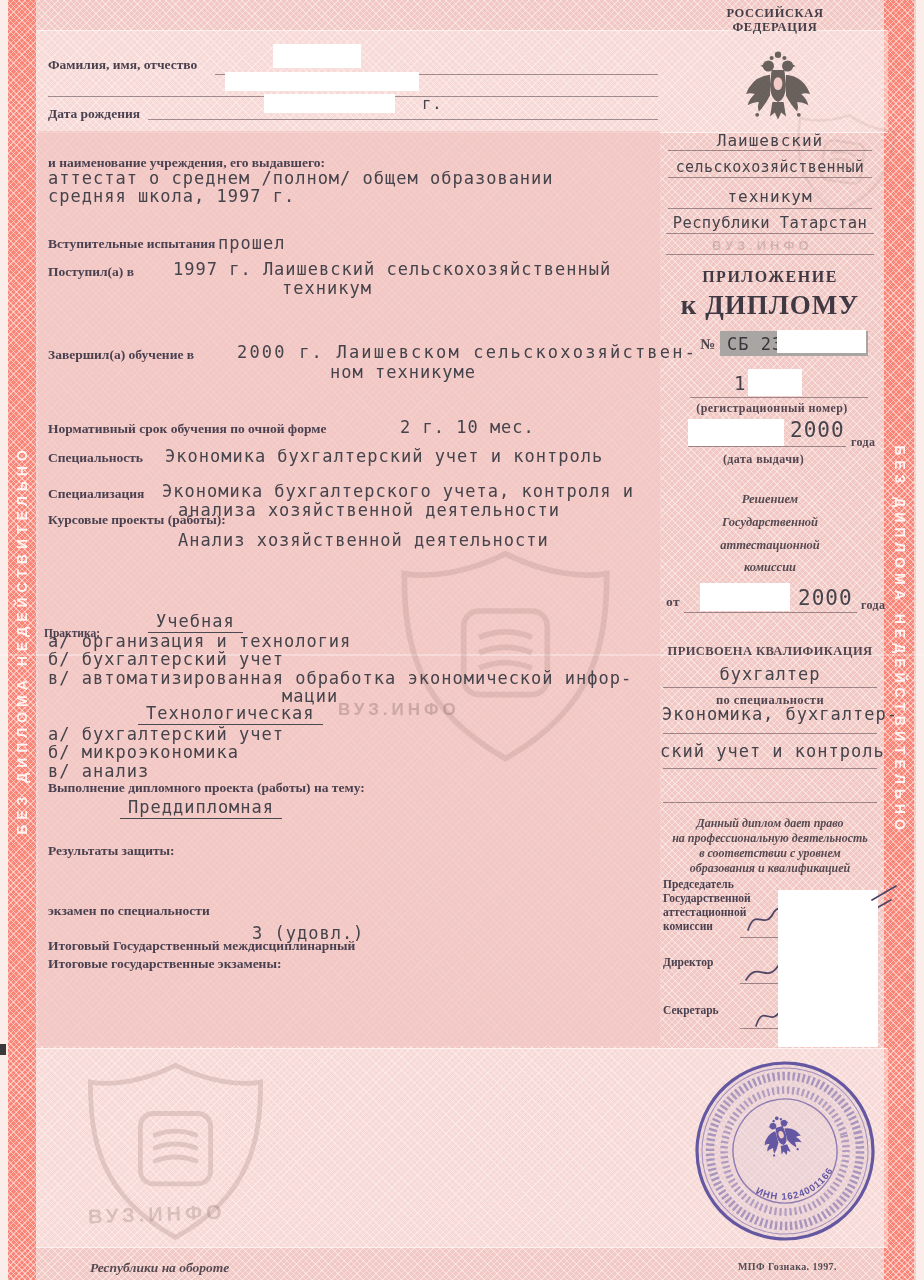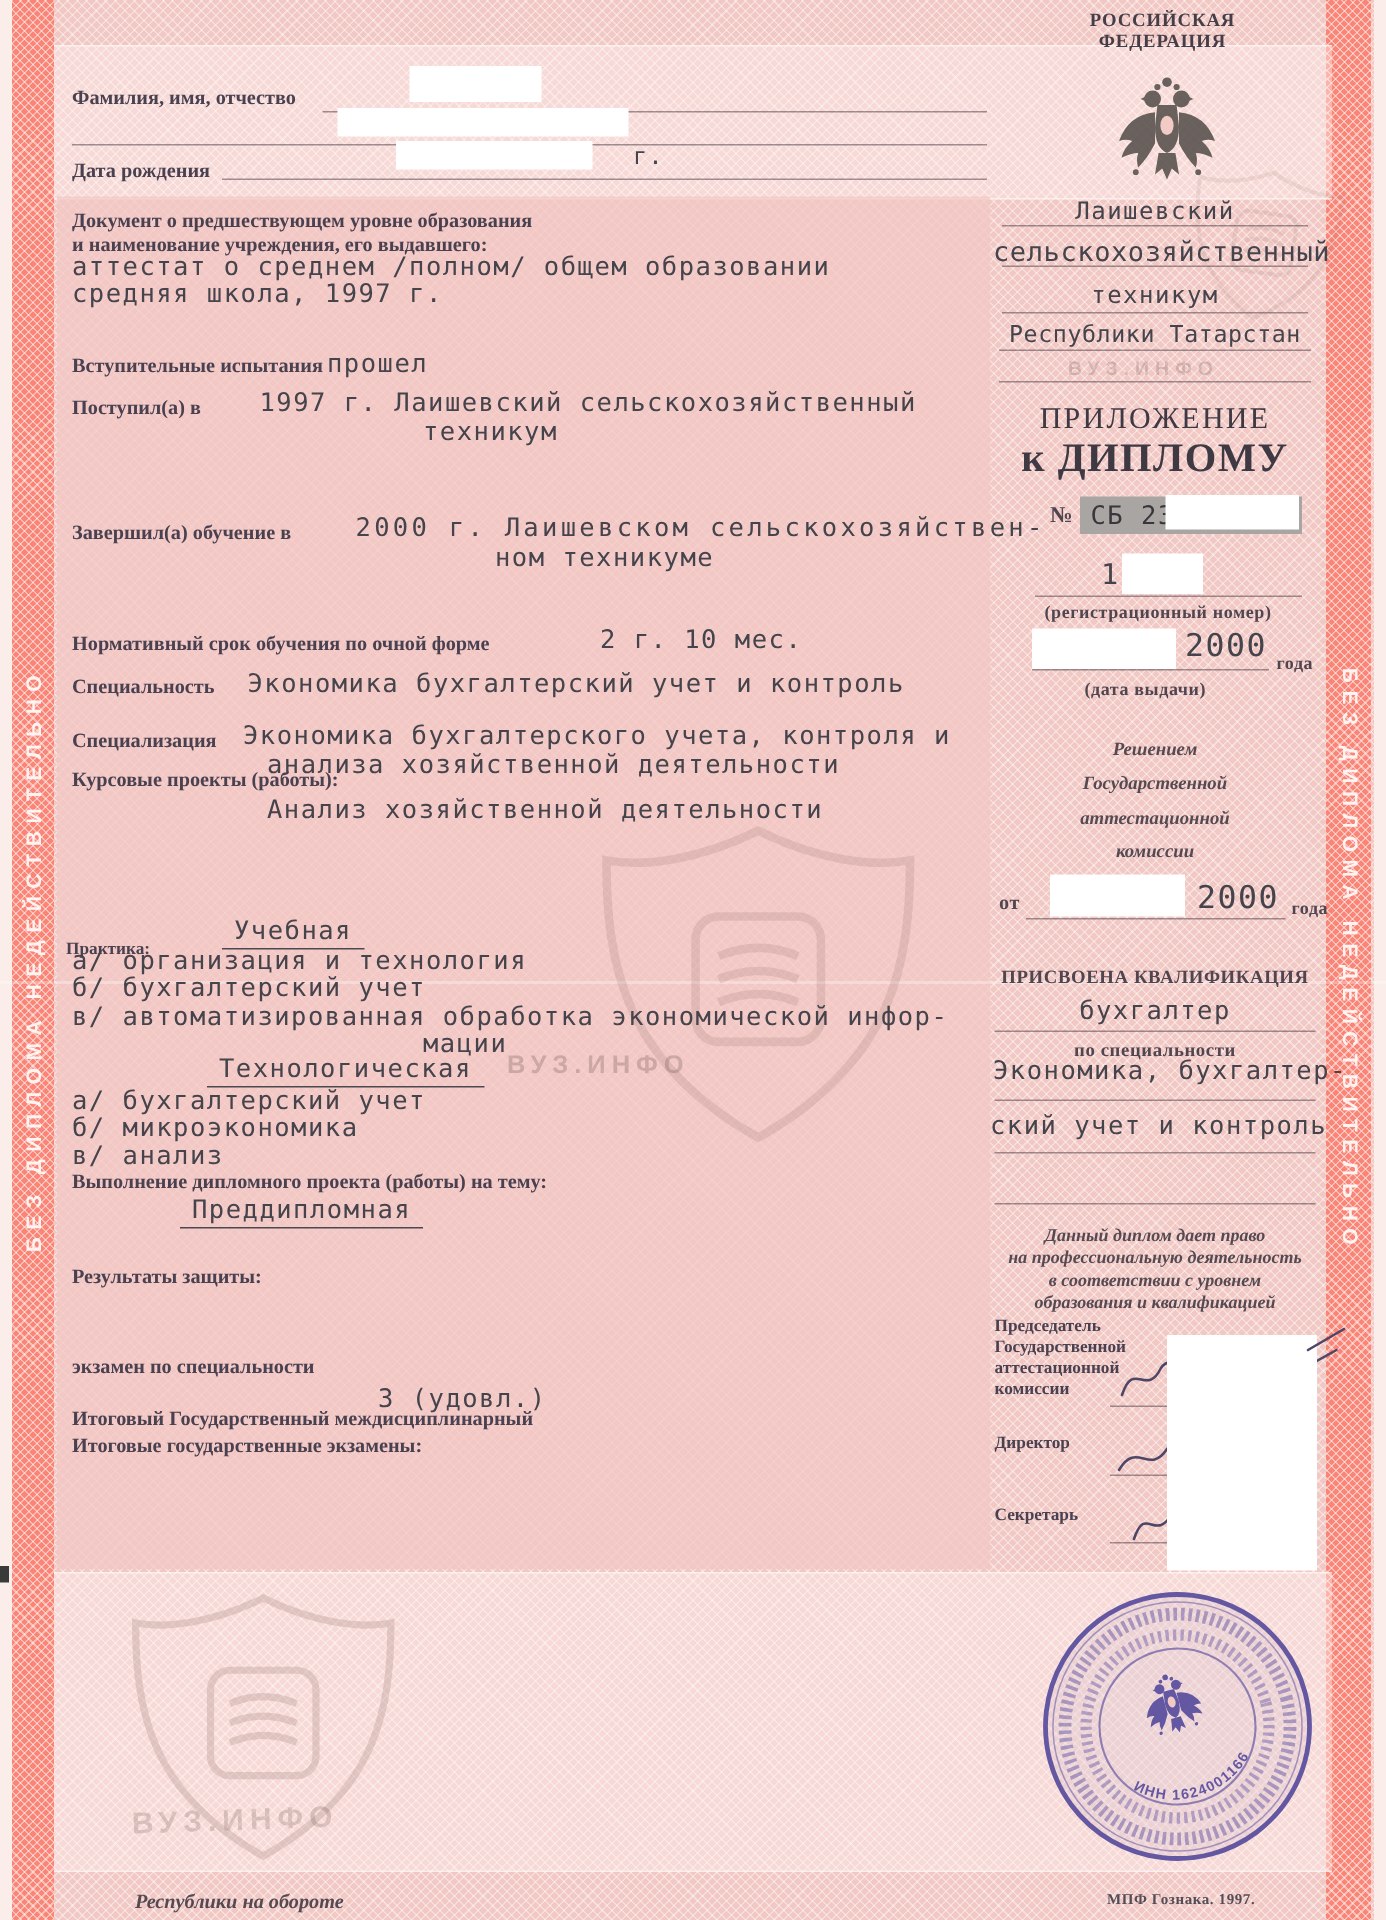--- a/index.html
+++ b/index.html
@@ -28,21 +28,21 @@
   .type.big{font-size:17px;}
   .u{border-bottom:1.6px solid #4b4950;padding:0 8px 1px 8px;}
   .cap{font-weight:700;font-size:12px;color:#514650;white-space:nowrap;letter-spacing:.4px;}
   .ital{font-style:italic;font-weight:700;font-size:12.5px;color:#564a52;white-space:nowrap;}
   .rule{position:absolute;height:1.2px;background:rgba(86,70,78,.55);}
   .redact{position:absolute;background:#ffffff;}
   .graybar{position:absolute;background:#a9a5a2;}
   .wm-text{position:absolute;font:700 17px "Liberation Sans",sans-serif;letter-spacing:4px;
     color:rgba(122,96,90,.32);white-space:nowrap;}
   .ctr{text-align:center;}
-  .hdr1{font-weight:400;font-size:20px;letter-spacing:1.5px;color:#3f3943;}
+  .hdr1{font-weight:700;font-size:16px;letter-spacing:1.5px;color:#3f3943;}
   .hdr2{font-weight:700;font-size:27px;letter-spacing:1px;color:#3f3943;}
   .country{font-weight:700;font-size:12.5px;letter-spacing:.6px;color:#453e48;}
   svg{display:block;}
 </style>
 </head>
 <body>
 
 <div class="page">
 
   <svg width="0" height="0" style="position:absolute">
@@ -101,21 +101,20 @@
   <div class="abs lbl" style="left:48px;top:57px;">Фамилия, имя, отчество</div>
   <div class="rule" style="left:215px;top:74px;width:443px;"></div>
   <div class="rule" style="left:48px;top:96px;width:610px;"></div>
   <div class="abs type" style="left:422px;top:95px;">г.</div>
   <div class="abs lbl" style="left:48px;top:106px;">Дата рождения</div>
   <div class="rule" style="left:148px;top:119px;width:510px;"></div>
   <div class="redact" style="left:273px;top:44px;width:88px;height:24px;"></div>
   <div class="redact" style="left:225px;top:72px;width:194px;height:19px;"></div>
   <div class="redact" style="left:264px;top:94px;width:131px;height:19px;"></div>
 
-  <div class="abs lbl" style="left:48px;top:139px;">Документ о предшествующем уровне образования</div>
   <div class="abs lbl" style="left:48px;top:155px;">и наименование учреждения, его выдавшего:</div>
   <div class="abs type big" style="left:48px;top:168px;">аттестат о среднем /полном/ общем образовании</div>
   <div class="abs type big" style="left:48px;top:186px;">средняя школа, 1997 г.</div>
 
   <div class="abs lbl" style="left:48px;top:236px;">Вступительные испытания</div>
   <div class="abs type big" style="left:218px;top:233px;">прошел</div>
 
   <div class="abs lbl" style="left:48px;top:264px;">Поступил(а) в</div>
   <div class="abs type big" style="left:173px;top:259px;">1997 г. Лаишевский сельскохозяйственный</div>
   <div class="abs type big" style="left:282px;top:278px;">техникум</div>
@@ -163,21 +162,21 @@
 
   <div class="abs country ctr" style="left:690px;top:6px;width:170px;">РОССИЙСКАЯ</div>
   <div class="abs country ctr" style="left:690px;top:20px;width:170px;">ФЕДЕРАЦИЯ</div>
 
   <svg class="abs" style="left:738px;top:44px;color:#56504c;opacity:.88;" width="80" height="84" viewBox="0 0 100 92">
     <use href="#eagle" fill="currentColor"></use>
   </svg>
 
   <div class="abs type ctr" style="left:662px;top:131px;width:216px;font-size:16px;">Лаишевский</div>
   <div class="rule" style="left:668px;top:150px;width:204px;"></div>
-  <div class="abs type ctr" style="left:662px;top:158px;width:216px;font-size:18px;letter-spacing:.4px;">сельскохозяйственный</div>
+  <div class="abs type ctr" style="left:662px;top:158px;width:216px;font-size:15px;letter-spacing:.4px;">сельскохозяйственный</div>
   <div class="rule" style="left:668px;top:177px;width:204px;"></div>
   <div class="abs type ctr" style="left:662px;top:187px;width:216px;font-size:16px;">техникум</div>
   <div class="rule" style="left:668px;top:208px;width:204px;"></div>
   <div class="abs type ctr" style="left:660px;top:214px;width:220px;font-size:15.5px;letter-spacing:.4px;">Республики Татарстан</div>
   <div class="rule" style="left:666px;top:233px;width:208px;"></div>
   <div class="rule" style="left:666px;top:254px;width:208px;"></div>
 
   <div class="abs hdr1 ctr" style="left:662px;top:268px;width:216px;">ПРИЛОЖЕНИЕ</div>
   <div class="abs hdr2 ctr" style="left:662px;top:290px;width:216px;">к ДИПЛОМУ</div>
 

